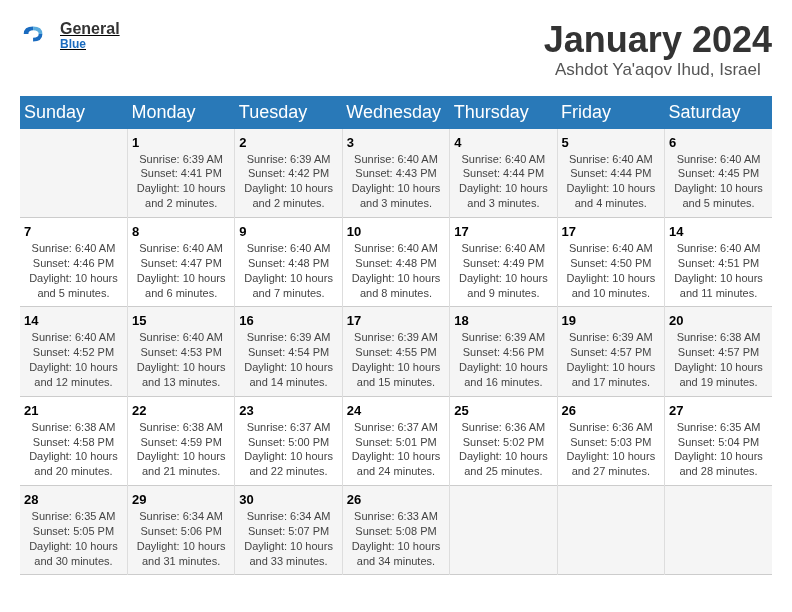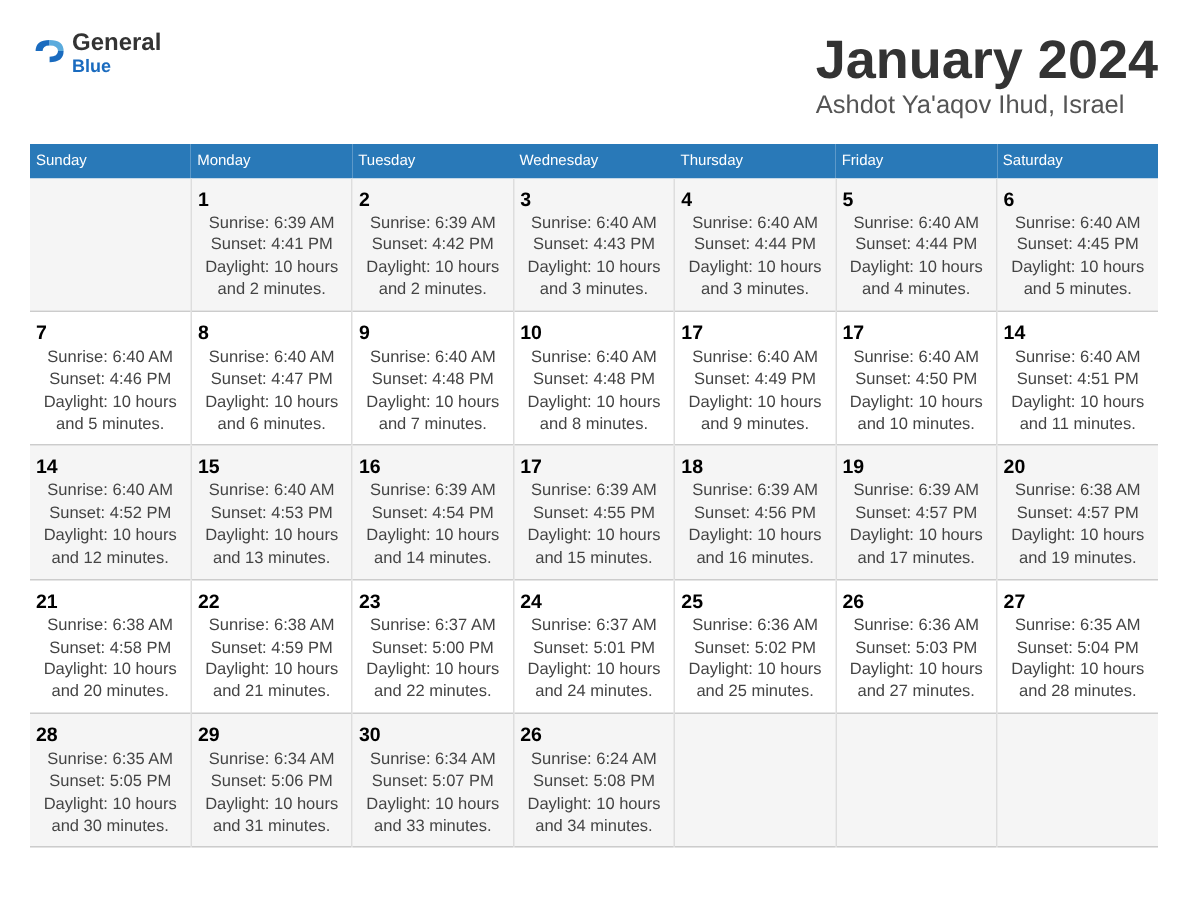--- a/index.html
+++ b/index.html
@@ -12,21 +12,22 @@
     }
     .header {
       display: flex;
       justify-content: space-between;
       align-items: flex-start;
       margin-bottom: 16px;
     }
     .logo {
       display: flex;
       align-items: center;
-      gap: 0;
+      gap: 12px;
+      text-decoration: underline;
     }
     .logo-text {
       display: flex;
       flex-direction: column;
       line-height: 1.1;
     }
     .logo-general {
       font-size: 16px;
       font-weight: bold;
       color: #333;
@@ -34,21 +35,21 @@
     .logo-blue {
       font-size: 12px;
       font-weight: bold;
       color: #1a6bbf;
     }
     .logo-icon {
       width: 28px;
       height: 28px;
     }
     .title-block {
-      text-align: left;
+      text-align: center;
     }
     .calendar-title {
       font-size: 36px;
       font-weight: bold;
       color: #333;
       line-height: 1.1;
     }
     .calendar-subtitle {
       font-size: 17px;
       color: #555;
@@ -56,21 +57,21 @@
     table {
       width: 100%;
       border-collapse: collapse;
       font-size: 11px;
     }
     thead tr th {
       background-color: #2979b8;
       color: #fff;
       padding: 6px 4px;
       text-align: left;
-      font-size: 10px;
+      font-size: 18px;
       font-weight: normal;
     }
     tbody tr {
       border-bottom: 1px solid #ccc;
     }
     tbody tr:nth-child(odd) {
       background-color: #f5f5f5;
     }
     tbody tr:nth-child(even) {
       background-color: #ffffff;
@@ -344,21 +345,21 @@
         </td>
         <td>
           <span class="day-num">30</span>
           <div class="cell-text" style="white-space: pre-line;">Sunrise: 6:34 AM
 Sunset: 5:07 PM
 Daylight: 10 hours
 and 33 minutes.</div>
         </td>
         <td>
           <span class="day-num">26</span>
-          <div class="cell-text" style="white-space: pre-line;">Sunrise: 6:24 AM
+          <div class="cell-text" style="white-space: pre-line;">Sunrise: 6:33 AM
 Sunset: 5:08 PM
 Daylight: 10 hours
 and 34 minutes.</div>
         </td>
         <td></td>
         <td></td>
         <td></td>
       </tr>
     </tbody>
 </table>

